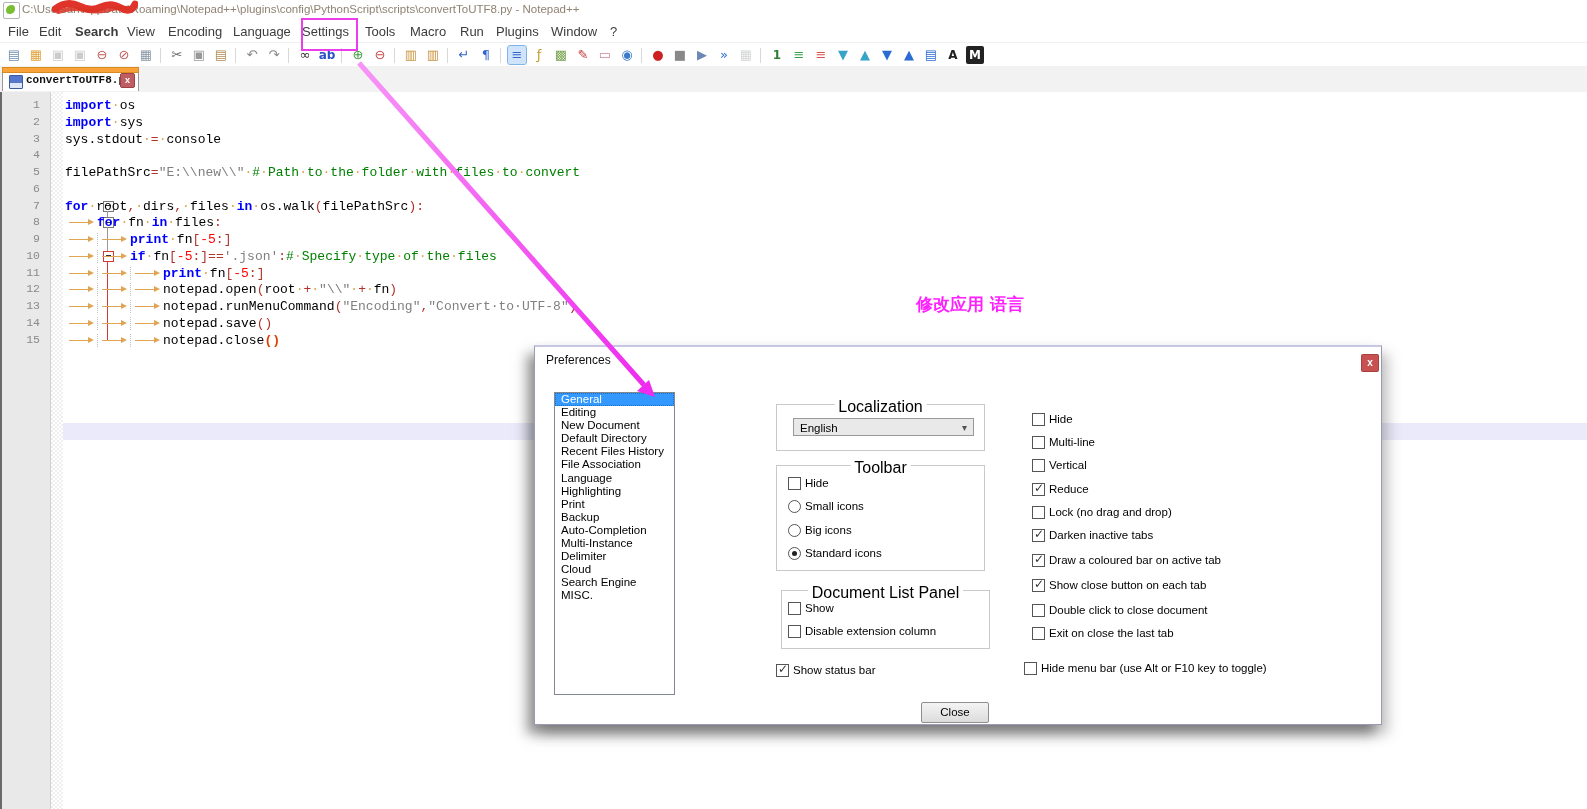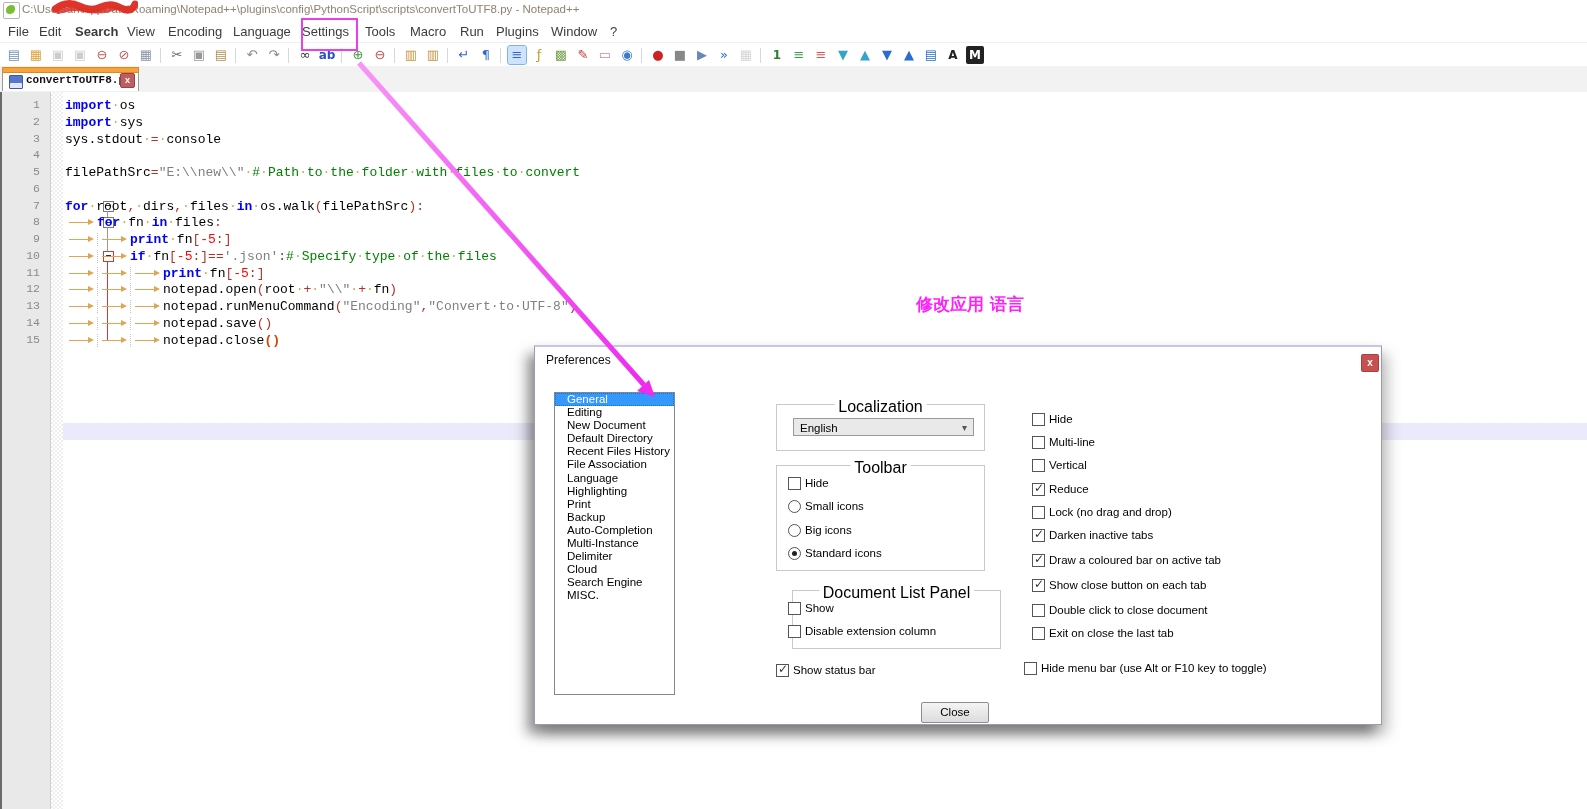--- a/index.html
+++ b/index.html
@@ -63,28 +63,28 @@
   #anno-note{left:916px;top:293px;font-size:17px;font-weight:bold;color:#ff1fff;z-index:56;
      font-family:"DejaVu Sans",sans-serif;white-space:nowrap}
   
   #dialog{left:534px;top:345px;width:846px;height:377px;background:#fff;z-index:40;
      border:1px solid #9a9ab0;border-top:2px solid #c7c7e4;
      box-shadow:-7px 9px 12px rgba(40,40,40,.5),7px 9px 12px rgba(90,90,90,.3)}
   #dlg-title{left:11px;top:6px;font-size:12px;color:#111}
   #dlg-x{left:827px;top:8px;width:16px;height:16px;background:#c75050;border-radius:1px;color:#fff;
      font-size:10px;font-weight:bold;text-align:center;line-height:15px;box-shadow:0 0 0 1px #a94040}
   #catlist{left:19px;top:45px;width:119px;height:301px;border:1px solid #828790;background:#fff;overflow:hidden}
-  .cat{height:13.1px;line-height:13.1px;font-size:11.5px;color:#000;padding-left:12px;white-space:nowrap}
+  .cat{height:13.1px;line-height:13.1px;font-size:11.5px;color:#000;padding-left:6px;white-space:nowrap}
   .cat.sel{background:#3399ff;color:#fff;outline:1px dotted #1d70c4;outline-offset:-1px}
   .grp{position:absolute;border:1px solid #c9c9c9}
   .grp-lbl{position:absolute;top:-7px;left:50%;transform:translateX(-50%);background:#fff;
      padding:0 4px;font-size:16px;color:#000;white-space:nowrap}
   #grp-loc{left:241px;top:57px;width:207px;height:45px}
   #grp-tbr{left:241px;top:118px;width:207px;height:104px}
-  #grp-dlp{left:257px;top:243px;width:207px;height:57px}
+  #grp-dlp{left:246px;top:243px;width:207px;height:57px}
   #grp-tab{left:489px;top:55px;width:264px;height:245px}
   #combo{left:258px;top:71px;width:181px;height:18px;background:#e9e9e9;border:1px solid #999;
      font-size:11.5px;color:#000;line-height:18px;padding-left:6px;box-sizing:border-box}
   #combo-arrow{position:absolute;right:6px;top:0px;color:#555;font-size:10px;font-family:"DejaVu Sans",sans-serif}
   .ckrow{position:absolute;height:13px;white-space:nowrap}
   .ckbox{position:absolute;left:0;top:0;width:11px;height:11px;background:#fff;border:1px solid #555}
   .ckbox .mark{position:absolute;left:1px;top:-3px;font-size:12px;color:#333;font-family:"DejaVu Sans",sans-serif}
   .ckbox.radio{border-radius:50%}
   .ckbox .dot{position:absolute;left:3px;top:3px;width:5px;height:5px;border-radius:50%;background:#222}
   .cklbl{position:absolute;left:17px;top:0px;font-size:11.5px;color:#000;line-height:13px}

